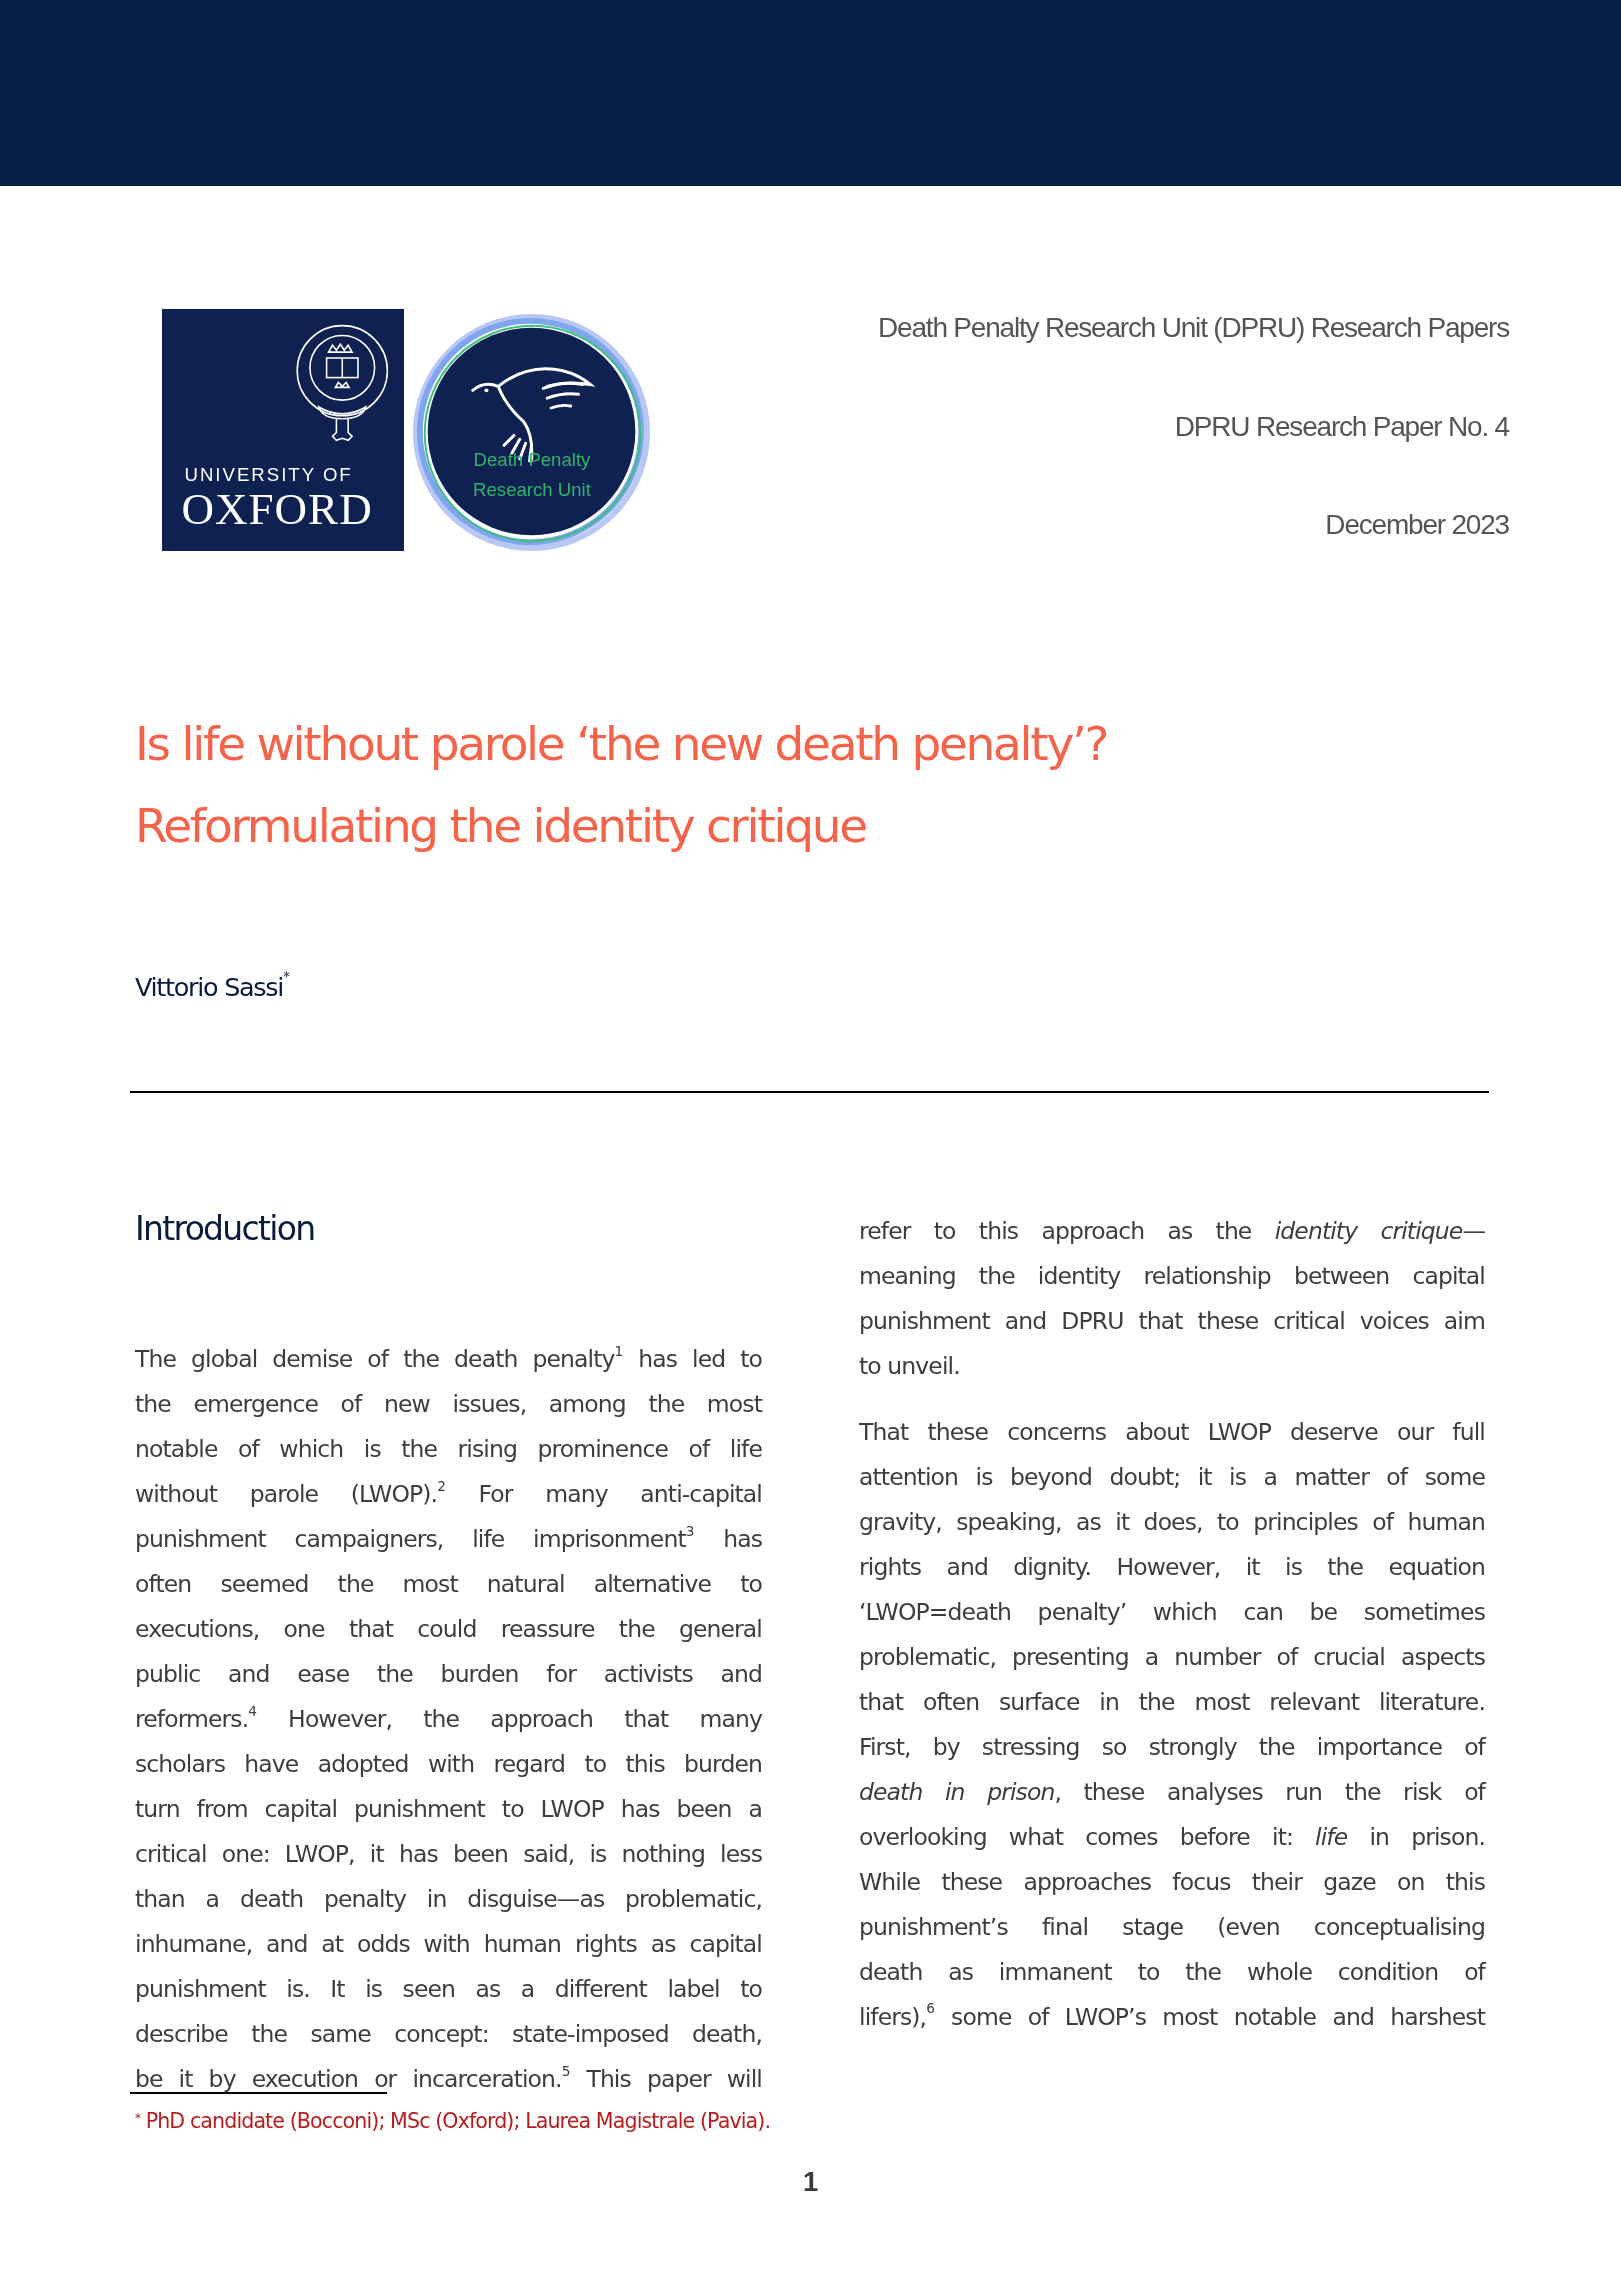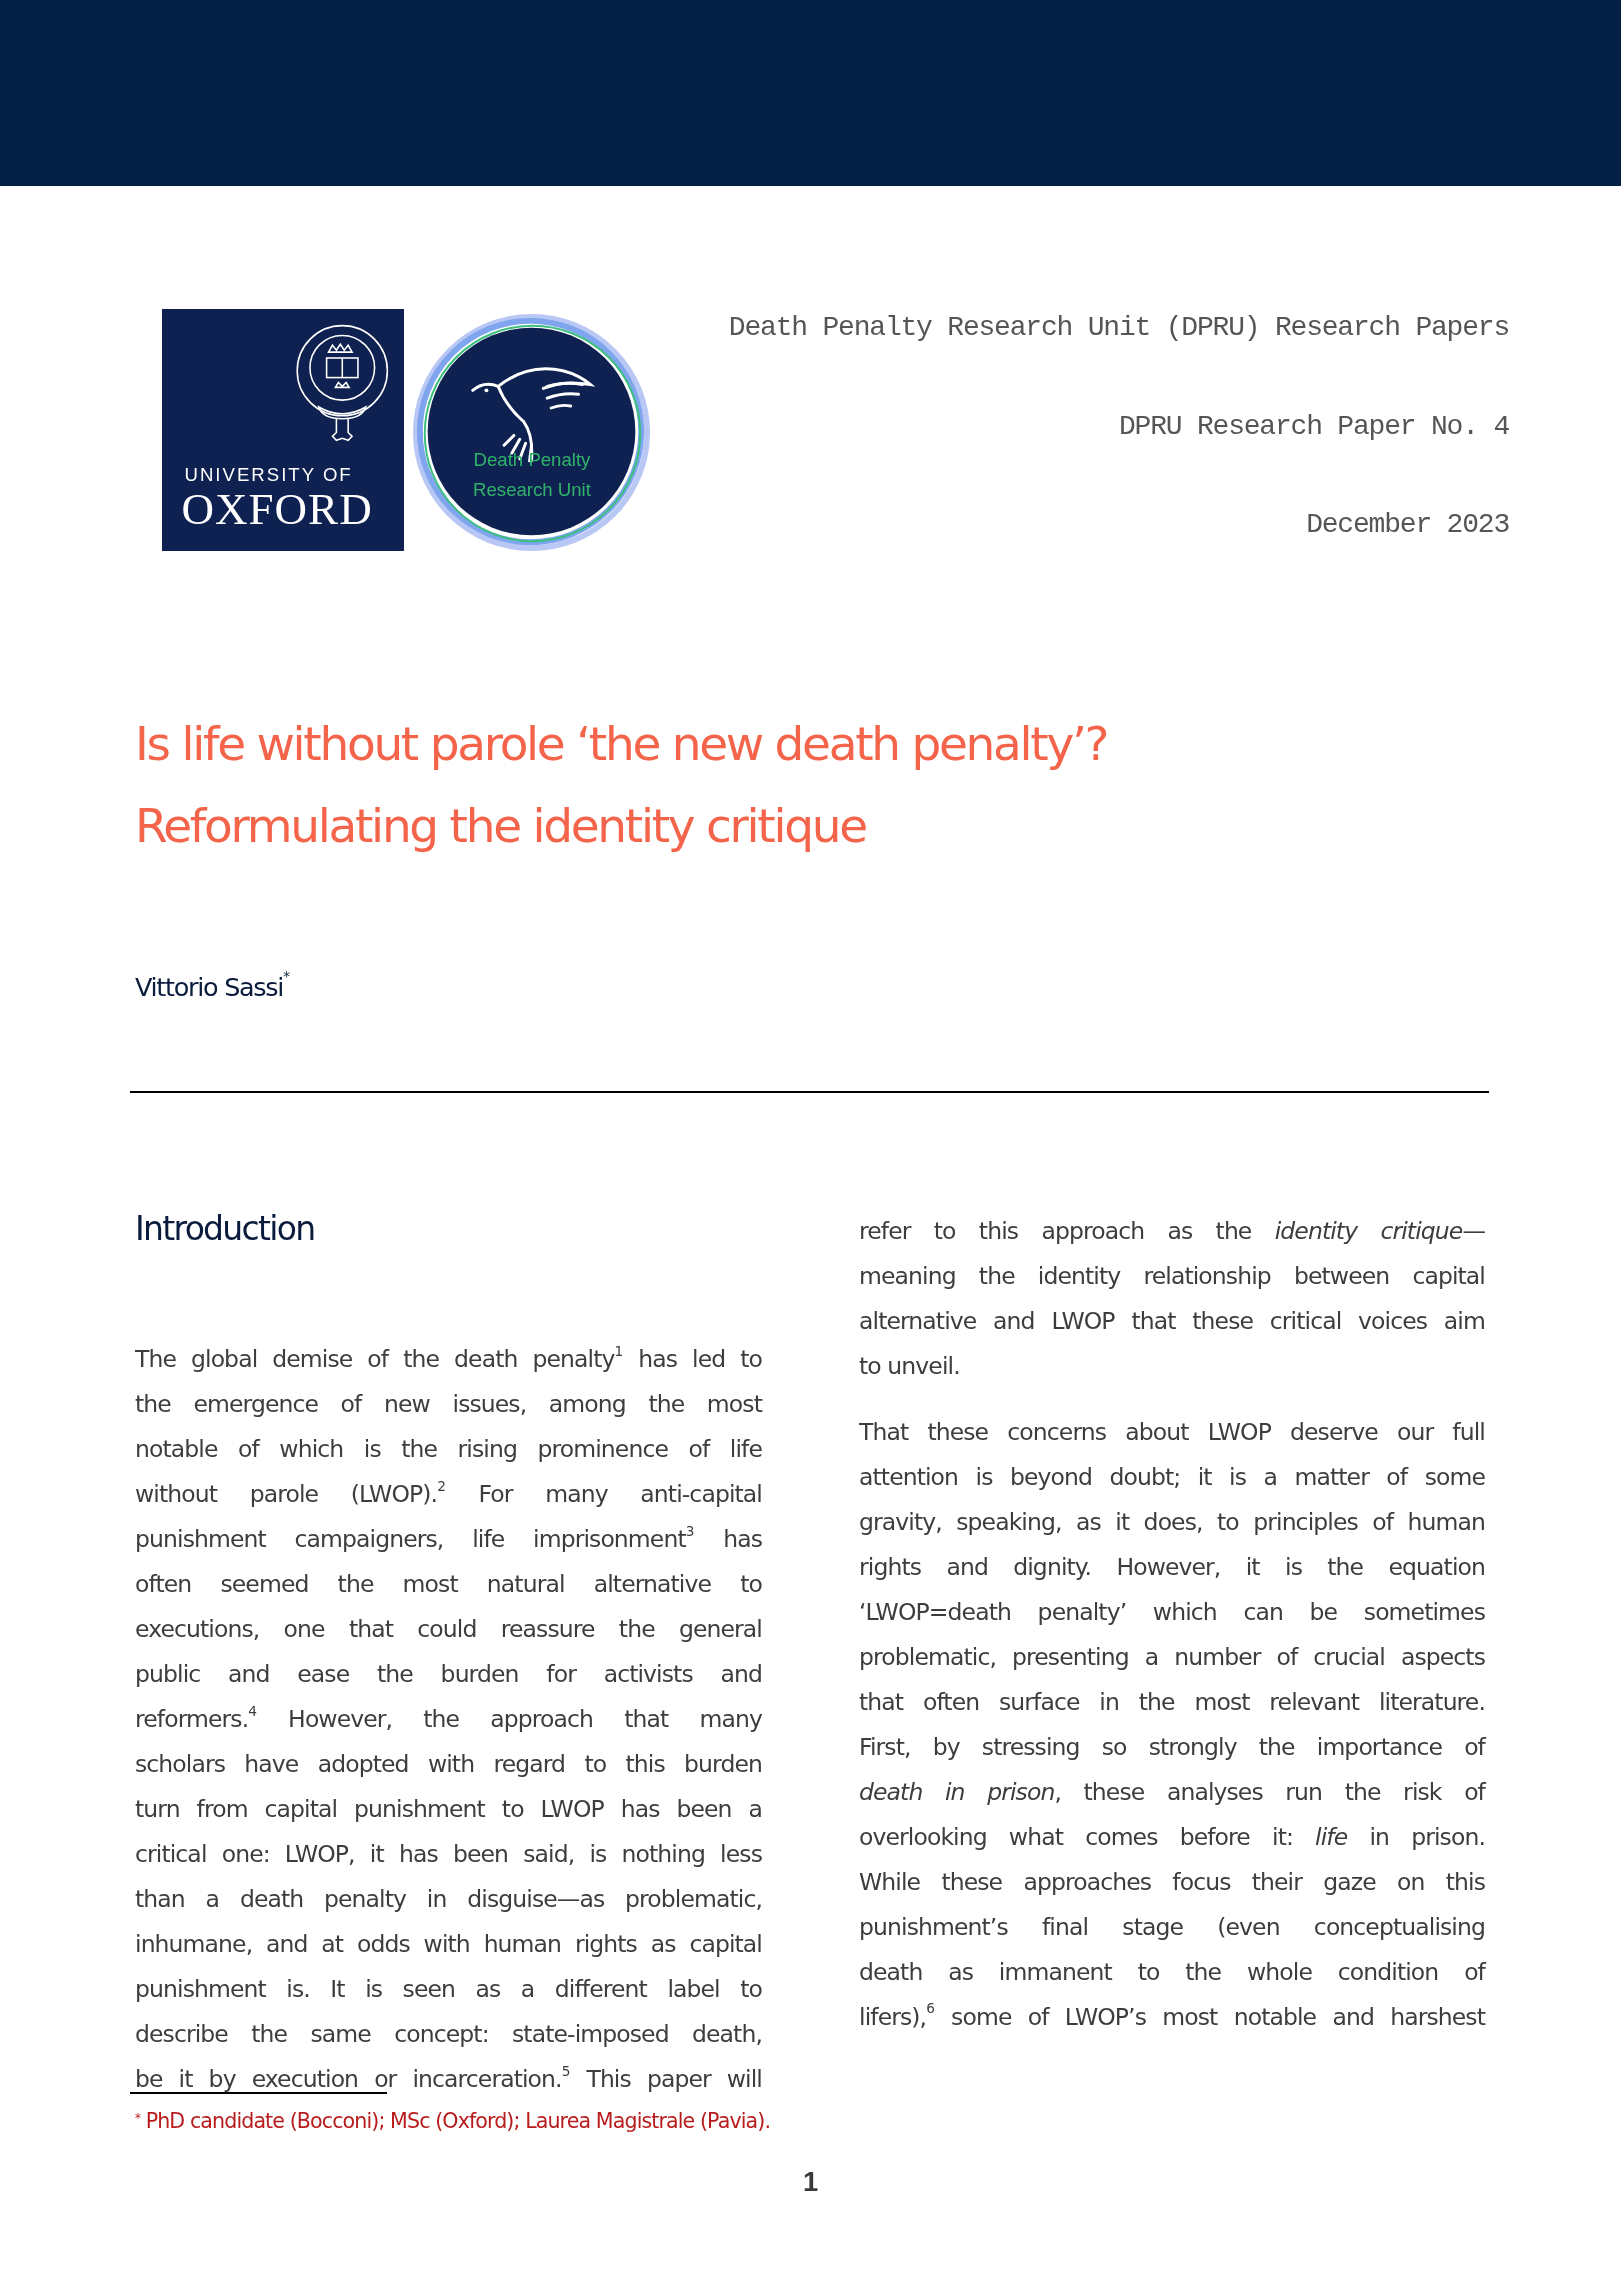--- a/index.html
+++ b/index.html
@@ -16,21 +16,21 @@
     .oxford-uni { position: absolute; left: 22.5px; top: 155px; color: #fff; font-family: "Liberation Sans", sans-serif; font-size: 18.6px; letter-spacing: 2px; white-space: nowrap; }
     .oxford-name { position: absolute; left: 19.6px; top: 174px; color: #fff; font-family: "Liberation Serif", serif; font-size: 45px; letter-spacing: 1px; white-space: nowrap; }
 
     
     .dpru-logo { position: absolute; left: 412px; top: 312px; width: 240px; height: 240px; }
     .dpru-text { position: absolute; left: 0; width: 240px; text-align: center; color: #2fb36a; font-family: "Liberation Sans", sans-serif; font-size: 18.6px; }
     .dpru-text.l1 { top: 137px; }
     .dpru-text.l2 { top: 167px; }
 
     
-    .meta { position: absolute; right: 112px; color: #555555; font-family: Liberation Mono, monospace; font-size: 28px; letter-spacing: -1.2px; text-align: right; white-space: nowrap; }
+    .meta { position: absolute; right: 112px; color: #555555; font-family: Liberation Sans, sans-serif; font-size: 28px; letter-spacing: -1.2px; text-align: right; white-space: nowrap; }
     .meta.series { top: 312px; }
     .meta.number { top: 411px; }
     .meta.date { top: 509px; }
 
     .title { position: absolute; left: 135px; color: #f4644a; font-family: "DejaVu Sans", sans-serif; font-size: 47px; letter-spacing: -2.3px; white-space: nowrap; line-height: 1; }
     .title.l1 { top: 720px; text-align: right; }
     .title.l2 { top: 802px; }
 
     .author { position: absolute; left: 135px; top: 972px; color: #0a1b3d; font-family: "DejaVu Sans", sans-serif; font-size: 25.5px; letter-spacing: -1.3px; white-space: nowrap; }
     .author sup { font-size: 13.7px; vertical-align: top; position: relative; top: -3.9px; letter-spacing: 0; }
@@ -123,21 +123,21 @@
     <div class="line"><span>critical one: LWOP, it has been said, is nothing less</span></div>
     <div class="line"><span>than a death penalty in disguise—as problematic,</span></div>
     <div class="line"><span>inhumane, and at odds with human rights as capital</span></div>
     <div class="line"><span>punishment is. It is seen as a different label to</span></div>
     <div class="line"><span>describe the same concept: state-imposed death,</span></div>
     <div class="line"><span>be it by execution or incarceration.</span><sup>5</sup><span> This paper will</span></div>
   </div>
 <div class="col right" id="col-right">
     <div class="line"><span>refer to this approach as the </span><em>identity critique</em><span>—</span></div>
     <div class="line"><span>meaning the identity relationship between capital</span></div>
-    <div class="line"><span>alternative and LWOP that these critical voices aim</span></div>
+    <div class="line"><span>punishment and DPRU that these critical voices aim</span></div>
     <div class="line last"><span>to unveil.</span></div>
     <div class="para-gap"></div>
     <div class="line"><span>That these concerns about LWOP deserve our full</span></div>
     <div class="line"><span>attention is beyond doubt; it is a matter of some</span></div>
     <div class="line"><span>gravity, speaking, as it does, to principles of human</span></div>
     <div class="line"><span>rights and dignity. However, it is the equation</span></div>
     <div class="line"><span>‘LWOP=death penalty’ which can be sometimes</span></div>
     <div class="line"><span>problematic, presenting a number of crucial aspects</span></div>
     <div class="line"><span>that often surface in the most relevant literature.</span></div>
     <div class="line"><span>First, by stressing so strongly the importance of</span></div>

